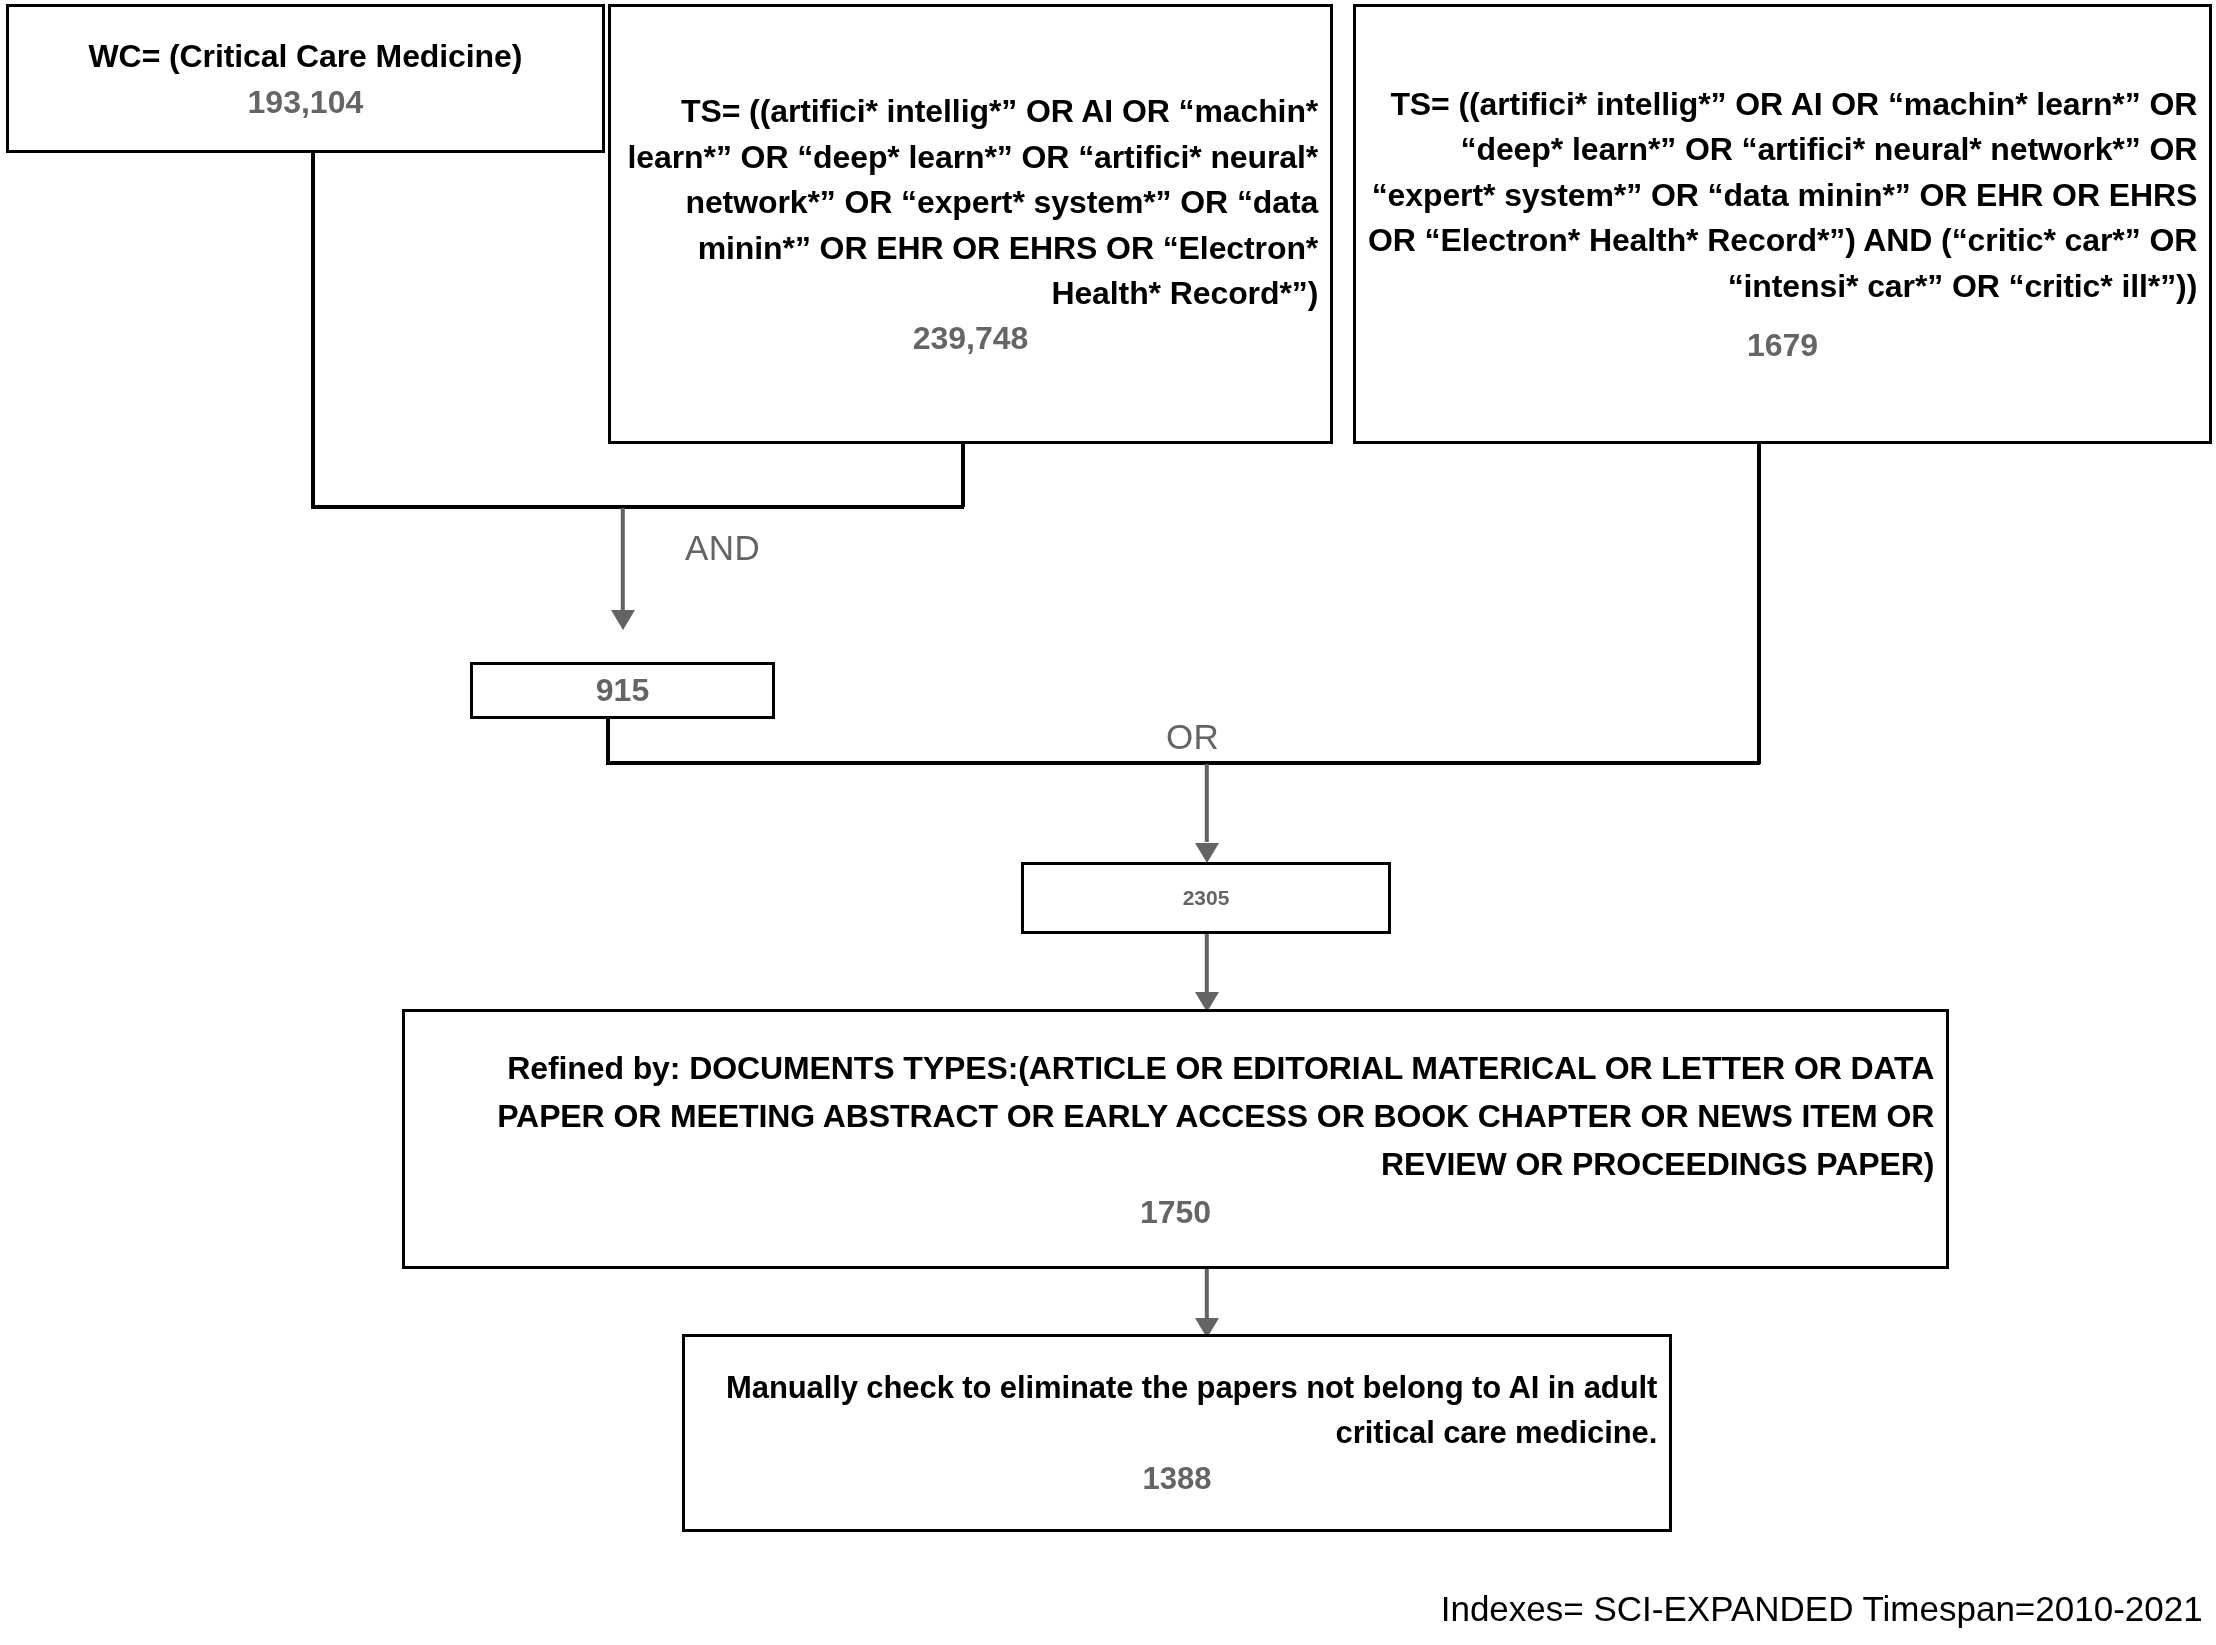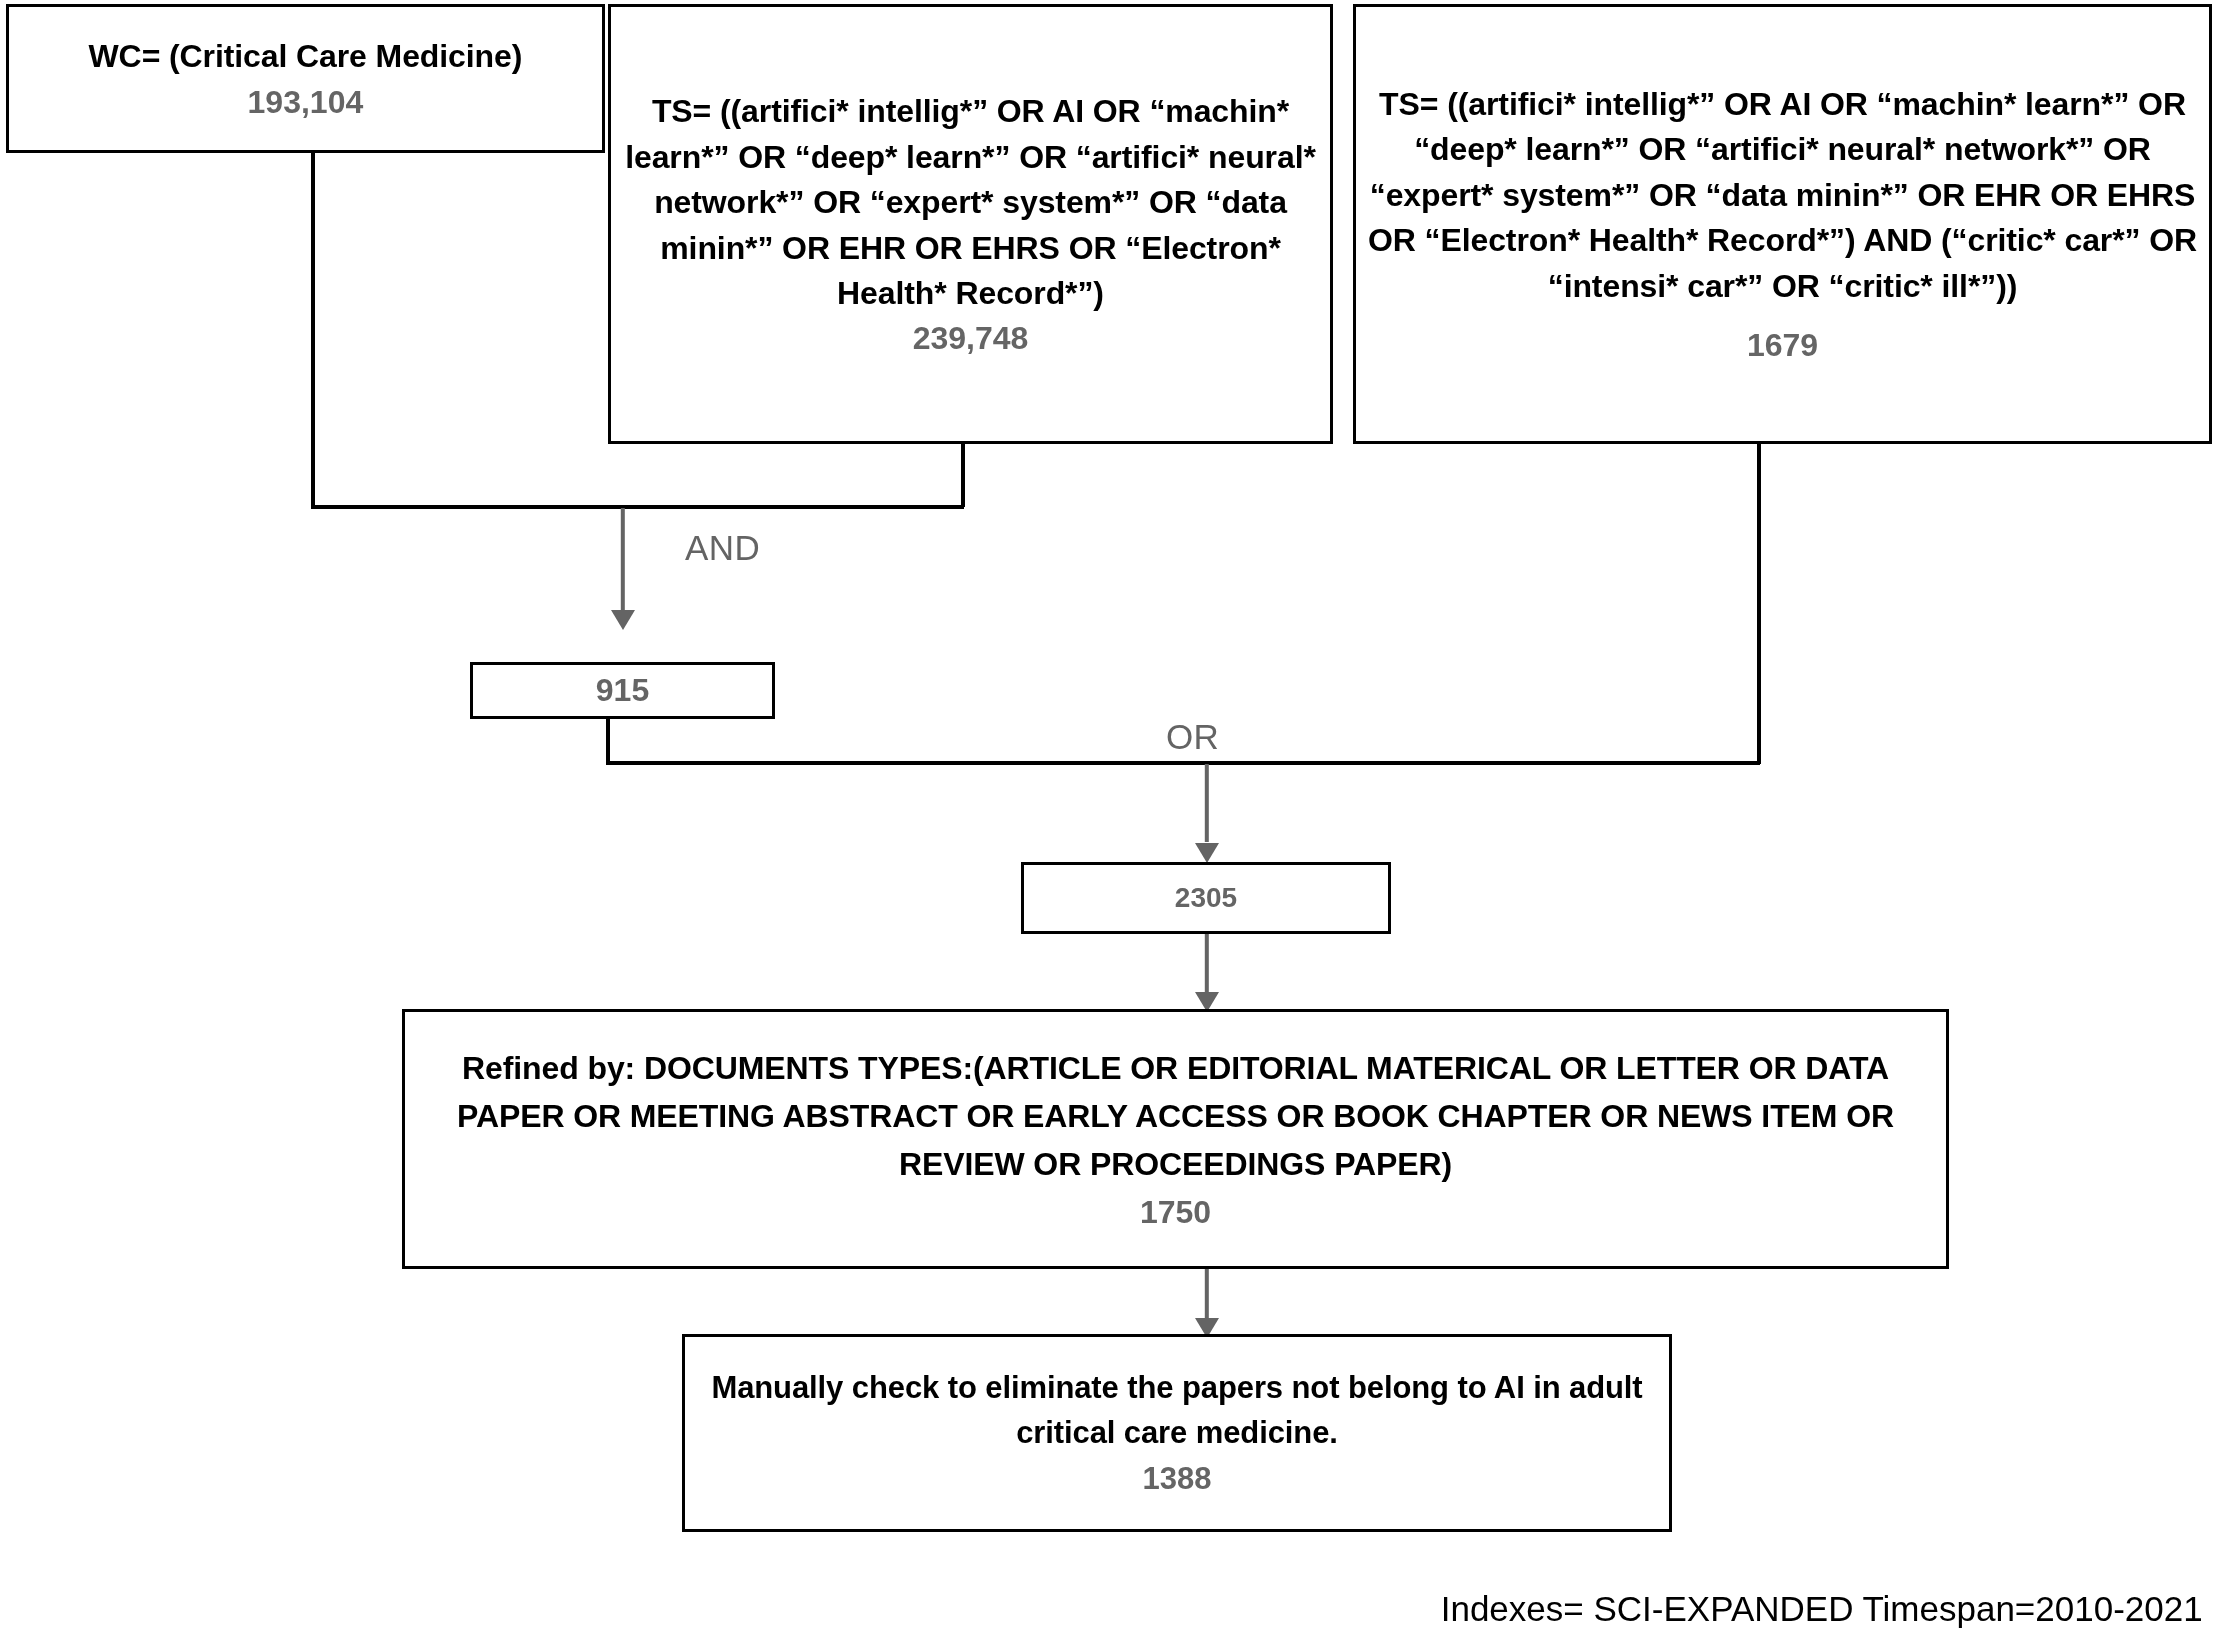--- a/index.html
+++ b/index.html
@@ -32,20 +32,21 @@
     justify-content: center;
     text-align: center;
     padding: 5.9px 11.8px;
     z-index: 5;
   }
   .box .qtext {
     color: #000000;
     font-weight: bold;
     line-height: 1.42;
     letter-spacing: -0.1px;
+    text-align: right;
   }
   .box .count {
     color: #656565;
     font-weight: bold;
     line-height: 1.3;
     margin-top: 3px;
   }
 
   
   #box-wc        { left: 5.9px;    top: 4.4px;    width: 599px;  height: 149px; }
@@ -56,21 +57,21 @@
   #box-refined   { left: 402px;  top: 1009px; width: 1547px; height: 260px; }
   #box-manual    { left: 682px;  top: 1334px; width: 990px; height: 198px; }
 
   #box-wc .qtext        { font-size: 32px; }
   #box-wc .count        { font-size: 32px; }
   #box-ts-broad .qtext  { font-size: 32px; }
   #box-ts-broad .count  { font-size: 32px; margin-top: 1.5px; }
   #box-ts-icu .qtext    { font-size: 32px; }
   #box-ts-icu .count    { font-size: 32px; margin-top: 16px; }
   #box-and-count .count { font-size: 32px; margin-top: 0; }
-  #box-or-count .count  { font-size: 28px; margin-top: 0; }
+  #box-or-count .count  { font-size: 21px; margin-top: 0; }
   #box-refined .qtext   { font-size: 32px; line-height: 1.5; }
   #box-refined .count   { font-size: 32px; margin-top: 4.4px; }
   #box-manual .qtext    { font-size: 31px; line-height: 1.45; }
   #box-manual .count    { font-size: 31px; margin-top: 3px; }
 
   
   .ln-v, .ln-h {
     position: absolute;
     background: #000000;
     z-index: 2;

